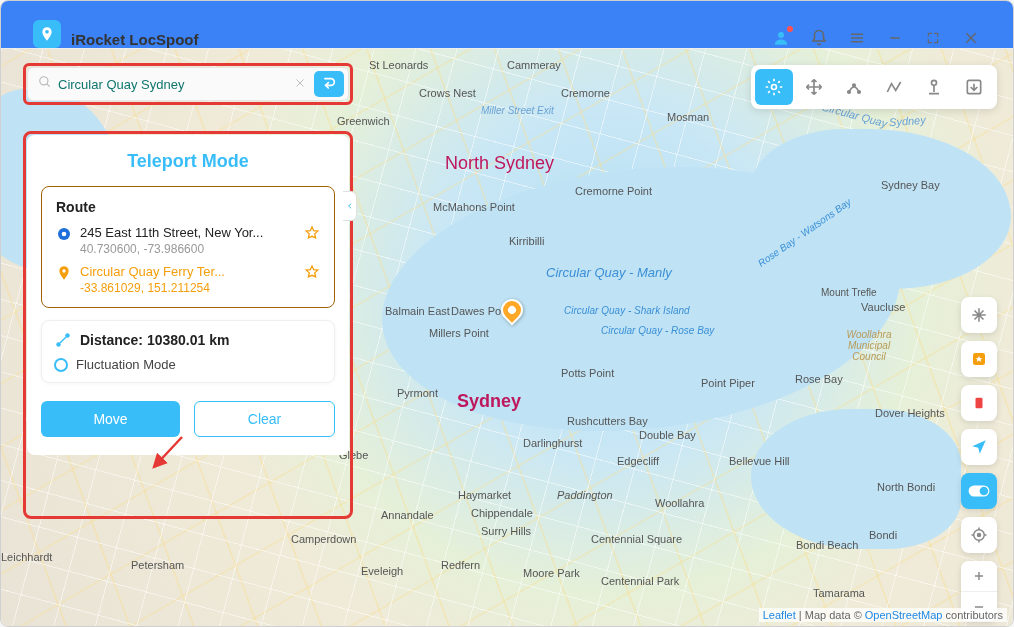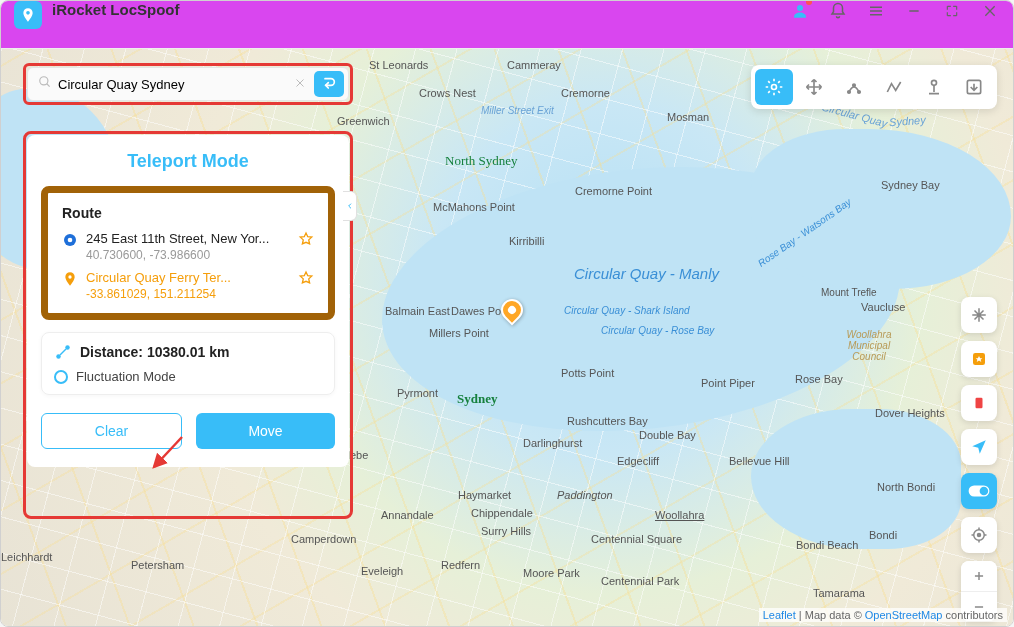--- a/index.html
+++ b/index.html
@@ -14,24 +14,24 @@
   display: flex;
   flex-direction: column;
   overflow: hidden;
   position: relative;
 }
 
 
 .titlebar {
   height: 48px;
   display: flex;
-  align-items: flex-start;
-  padding: 0 13px;
+  align-items: flex-end;
+  padding: 0 32px;
   border-bottom: 1px solid #eee;
-  background: #d946ef;
+  background: #3b82f6;
 }
 .logo-badge {
   width: 28px; height: 28px;
   background: #38bdf8;
   border-radius: 6px;
   display: flex; align-items: center; justify-content: center;
   margin-right: 10px;
 }
 .logo-badge svg { width: 16px; height: 16px; }
 .app-title { font-size: 15px; font-weight: 600; color: #333; }
@@ -63,21 +63,21 @@
   position:absolute;
   background:#bfe3f5;
   border-radius:50%;
 }
 .w1 { width:520px; height:260px; left:380px; top:120px; transform:rotate(-6deg); }
 .w2 { width:260px; height:160px; left:750px; top:80px; border-radius:40% 60% 50% 50%; }
 .w3 { width:210px; height:140px; left:750px; top:360px; border-radius:55% 45% 40% 60%; }
 .w4 { width:150px; height:180px; left:-30px; top:40px; border-radius:40% 60% 50% 50%; }
 
 .map-label { position:absolute; font-size:11px; color:#555; white-space:nowrap; pointer-events:none; }
-.map-label.big { font-size:13px; color:#15803d;font-family:Liberation Serif, serif; }
+.map-label.big { font-size:18px; color:#be185d; }
 .map-attr { position:absolute; right:6px; bottom:4px; font-size:11px; color:#666; background:rgba(255,255,255,0.75); padding:1px 4px; }
 .map-attr a { color:#1e88e5; text-decoration:none; }
 
 .pin {
   position:absolute; left:500px; top:250px;
   width:22px; height:22px;
   background:#ffa726; border:2px solid #fff;
   border-radius:50% 50% 50% 0;
   transform: rotate(-45deg);
   box-shadow:0 1px 4px rgba(0,0,0,0.3);
@@ -98,21 +98,21 @@
 .searchbar {
   position:absolute; left:26px; top:18px;
   width:322px; height:34px;
   display:flex; align-items:center;
   background:#fafafa; border:1px solid #e5e5e5; border-radius:6px;
   padding:0 4px 0 10px;
 }
 .search-icon { color:#bbb; margin-right:6px; }
 .search-input {
   flex:1; border:none; outline:none; background:transparent;
-  font-size:13px; color:#000000;
+  font-size:13px; color:#0f766e;
 }
 .search-clear { color:#bbb; padding:4px; cursor:pointer; }
 .search-go {
   width:30px; height:26px; background:#38bdf8; border-radius:5px;
   display:flex; align-items:center; justify-content:center;
   color:#fff; cursor:pointer; margin-left:4px;
 }
 
 
 .panel {
@@ -124,21 +124,21 @@
 .panel-tab {
   position:absolute; right:-8px; top:56px;
   width:14px; height:30px;
   background:#fff; border:1px solid #e0e0e0; border-left:none;
   border-radius:0 6px 6px 0;
   display:flex; align-items:center; justify-content:center;
   color:#38bdf8; font-size:12px; cursor:pointer;
 }
 .panel-title { text-align:center; font-size:18px; font-weight:600; color:#38bdf8; margin-bottom:14px; }
 .route-card {
-  border:7px solid #a16207; border-radius:8px;
+  border:1px solid #a16207; border-radius:8px;
   padding:12px 14px;
 }
 .route-title { font-size:14px; font-weight:700; color:#222; margin-bottom:10px; }
 .route-item { display:flex; align-items:flex-start; gap:8px; margin-bottom:8px; }
 .route-item:last-child { margin-bottom:0; }
 .dot-icon { width:16px; height:16px; flex-shrink:0; margin-top:1px; }
 .route-text { flex:1; min-width:0; }
 .route-name { font-size:13px; color:#222; white-space:nowrap; overflow:hidden; text-overflow:ellipsis; }
 .route-coords { font-size:12px; color:#999; margin-top:2px; }
 .route-item.dest .route-name { color:#f59e0b; }
@@ -284,37 +284,37 @@
     <div class="map-label" style="left:794px; top:324px;">Rose Bay</div>
     <div class="map-label" style="left:566px; top:366px;">Rushcutters Bay</div>
     <div class="map-label" style="left:874px; top:358px;">Dover Heights</div>
     <div class="map-label" style="left:638px; top:380px;">Double Bay</div>
     <div class="map-label" style="left:522px; top:388px;">Darlinghurst</div>
     <div class="map-label" style="left:616px; top:406px;">Edgecliff</div>
     <div class="map-label" style="left:728px; top:406px;">Bellevue Hill</div>
     <div class="map-label" style="left:338px; top:400px;">Glebe</div>
     <div class="map-label" style="left:438px; top:440px;padding-left:19px;">Haymarket</div>
     <div class="map-label" style="left:556px; top:440px;font-style:italic;">Paddington</div>
-    <div class="map-label" style="left:654px; top:460px;text-decoration:underline;">Woollahra</div>
+    <div class="map-label" style="left:654px; top:448px;">Woollahra</div>
     <div class="map-label" style="left:876px; top:432px;">North Bondi</div>
     <div class="map-label" style="left:470px; top:458px;">Chippendale</div>
     <div class="map-label" style="left:480px; top:476px;">Surry Hills</div>
     <div class="map-label" style="left:380px; top:460px;">Annandale</div>
     <div class="map-label" style="left:590px; top:484px;">Centennial Square</div>
     <div class="map-label" style="left:868px; top:480px;">Bondi</div>
     <div class="map-label" style="left:795px; top:490px;">Bondi Beach</div>
     <div class="map-label" style="left:290px; top:484px;">Camperdown</div>
     <div class="map-label" style="left:440px; top:510px;">Redfern</div>
     <div class="map-label" style="left:522px; top:518px;">Moore Park</div>
     <div class="map-label" style="left:600px; top:526px;">Centennial Park</div>
     <div class="map-label" style="left:360px; top:516px;">Eveleigh</div>
     <div class="map-label" style="left:130px; top:510px;">Petersham</div>
     <div class="map-label" style="left:0px; top:502px;">Leichhardt</div>
     <div class="map-label" style="left:812px; top:538px;">Tamarama</div>
-    <div class="map-label" style="left:545px; top:216px; font-size:15px; color:#3a8fd6; font-style:italic;margin-left:28px;">Circular Quay - Manly</div>
+    <div class="map-label" style="left:545px; top:216px; font-size:13px; color:#3a8fd6; font-style:italic;">Circular Quay - Manly</div>
     <div class="map-label" style="left:563px; top:256px; font-size:10px; color:#3a8fd6; font-style:italic;">Circular Quay - Shark Island</div>
     <div class="map-label" style="left:600px; top:276px; font-size:10px; color:#3a8fd6; font-style:italic;">Circular Quay - Rose Bay</div>
     <div class="map-label" style="left:748px; top:178px; font-size:10px; color:#3a8fd6; font-style:italic; transform:rotate(-35deg);">Rose Bay - Watsons Bay</div>
     <div class="map-label" style="left:832px; top:280px; font-size:10px; color:#b89a56; font-style:italic; width:72px; white-space:normal; text-align:center;">Woollahra Municipal Council</div>
     <div class="map-label" style="left:820px; top:60px; font-size:11px; color:#6aa3d6; font-style:italic; transform:rotate(15deg);">Circular Quay</div>
     <div class="map-label" style="left:888px; top:66px; font-size:11px; color:#6aa3d6; font-style:italic; transform:rotate(-4deg);">Sydney</div>
 
     <div class="pin"></div>
 
     <div class="redbox searchbox-hl"></div>
@@ -398,22 +398,22 @@
             </svg>
           <span>Distance: 10380.01 km</span>
         </div>
         <div class="fluct-row">
           <span class="radio-empty"></span>
           <span>Fluctuation Mode</span>
         </div>
       </div>
 
       <div class="panel-actions">
+        <div class="btn btn-primary">Move</div>
         <div class="btn btn-outline">Clear</div>
-        <div class="btn btn-primary">Move</div>
       </div>
     </div>
 
     <svg class="arrow" viewBox="0 0 40 40">
       <defs>
           <marker id="ah" markerWidth="6" markerHeight="6" refX="5" refY="3" orient="auto">
             <path d="M0,0 L6,3 L0,6 z" fill="#e53935"></path>
           </marker>
         </defs>
       <line x1="36" y1="4" x2="8" y2="34" stroke="#e53935" stroke-width="2.5" marker-end="url(#ah)"></line>

